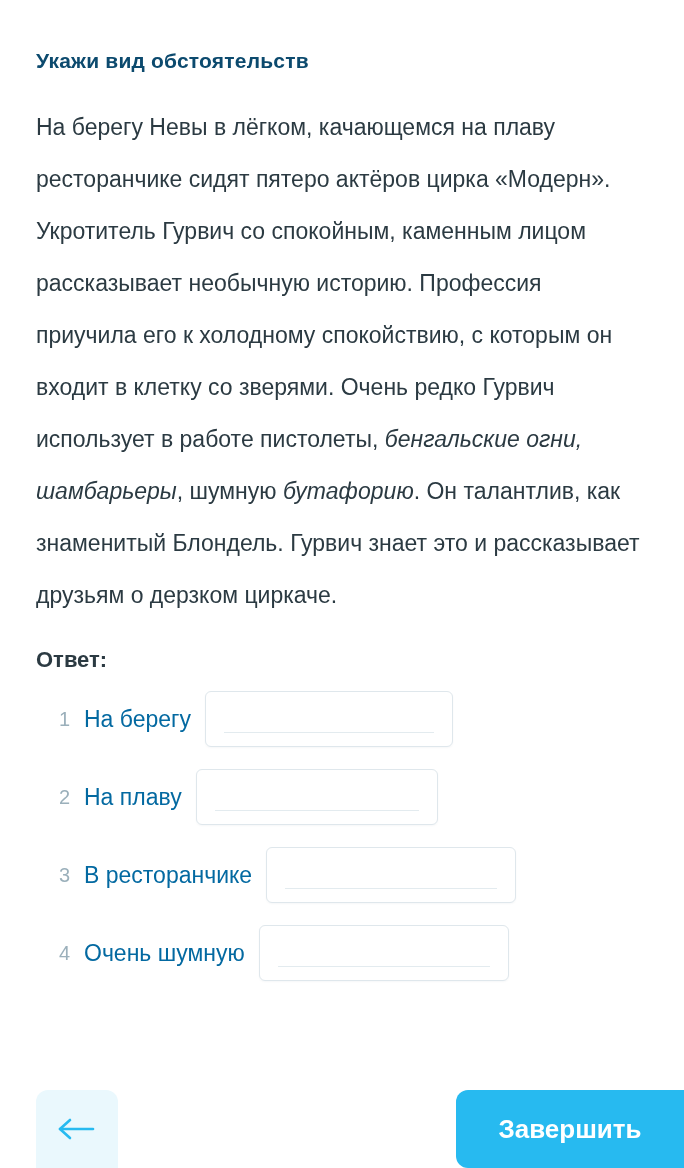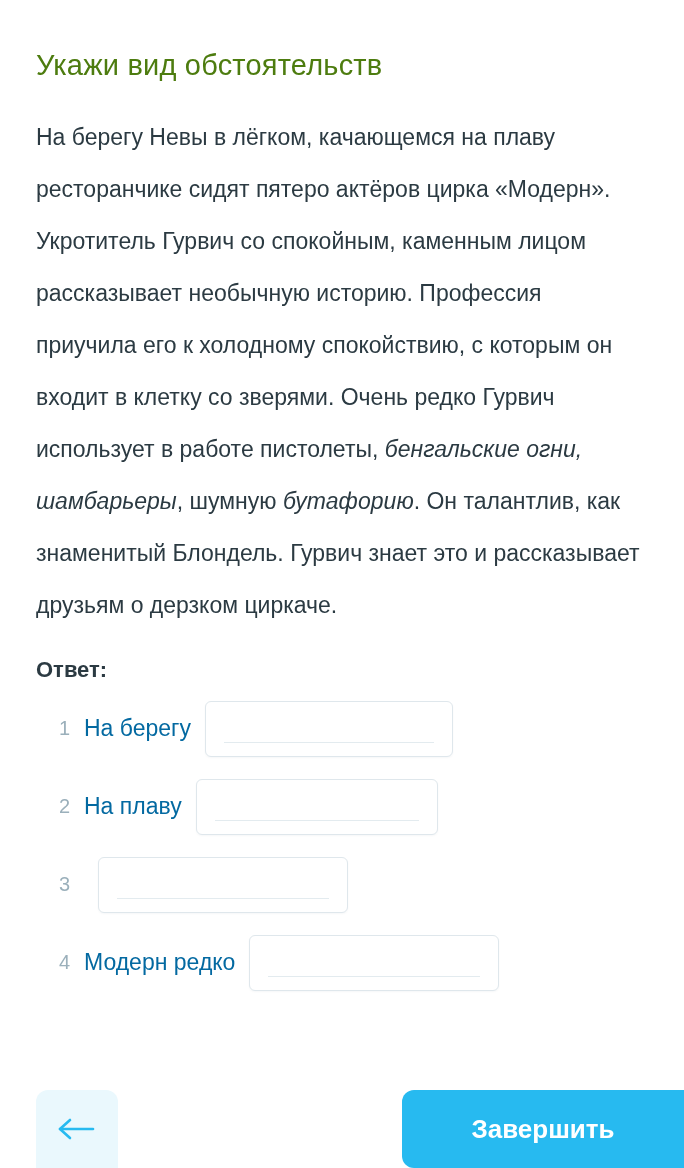--- a/index.html
+++ b/index.html
@@ -19,23 +19,23 @@
     position: absolute;
     left: 0; top: 0;
     width: 684px;
     height: 1168px;
     background: #ffffff;
   }
   .content {
     padding: 48px 36px 0 36px;
   }
   .task-title {
-    color: #4d7c0f;
-    font-size: 29px;
-    font-weight: normal;
+    color: #0c4a6e;
+    font-size: 21px;
+    font-weight: bold;
     letter-spacing: 0.2px;
     margin: 0 0 28px 0;
     line-height: 1.2;
   }
   .passage {
     font-size: 23px;
     line-height: 52px;
     color: #2b3a42;
     margin: 0 0 26px 0;
     max-width: 640px;
@@ -111,21 +111,21 @@
     align-items: center;
     justify-content: center;
   }
   .back-arrow {
     display: block;
   }
   .finish-button {
     position: absolute;
     right: 0;
     top: 18px;
-    width: 282px;
+    width: 228px;
     height: 78px;
     background: #27baf0;
     border-radius: 12px 0 0 12px;
     color: #ffffff;
     font-size: 26px;
     font-weight: bold;
     display: flex;
     align-items: center;
     justify-content: center;
     border: none;
@@ -161,29 +161,30 @@
         <span class="row-num">2</span>
         <span class="row-text">На плаву</span>
         <div class="drop-box" style="width:240px">
           <span class="drop-value"></span>
           <span class="drop-line"></span>
         </div>
       </div>
 
       <div class="row">
         <span class="row-num">3</span>
+        <span class="row-text">В ресторанчике</span>
         <div class="drop-box" style="width:248px">
           <span class="drop-value"></span>
           <span class="drop-line"></span>
         </div>
       </div>
 
       <div class="row">
         <span class="row-num">4</span>
-        <span class="row-text">Модерн редко</span>
+        <span class="row-text">Очень шумную</span>
         <div class="drop-box" style="width:248px">
           <span class="drop-value"></span>
           <span class="drop-line"></span>
         </div>
       </div>
 
     </div>
   </div>
 
   <div class="footer">

